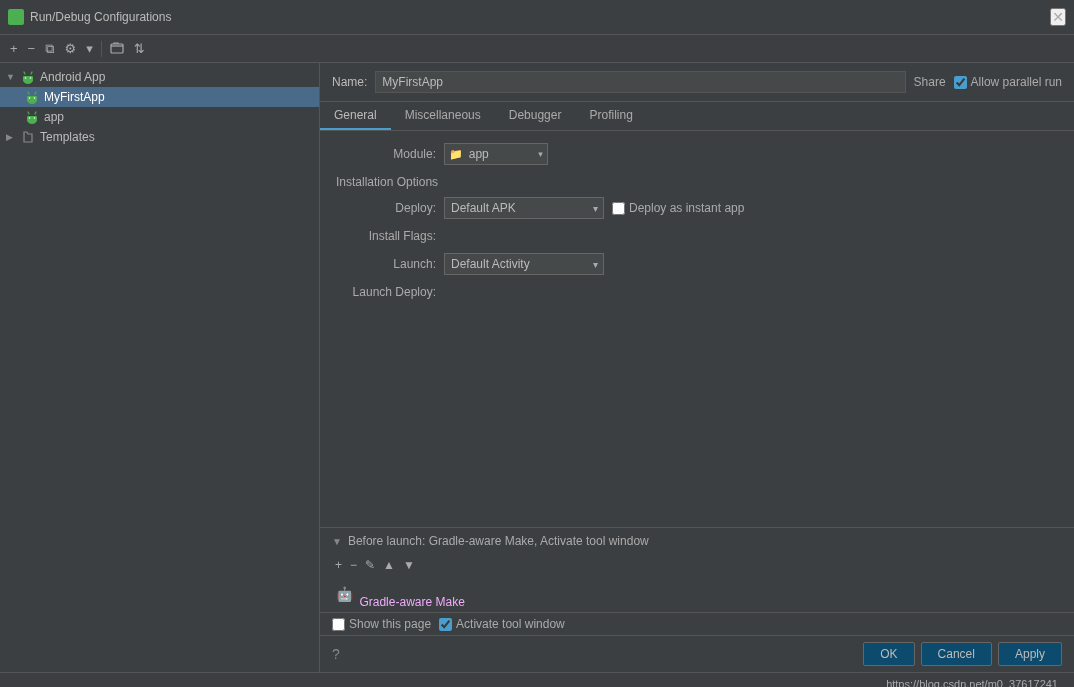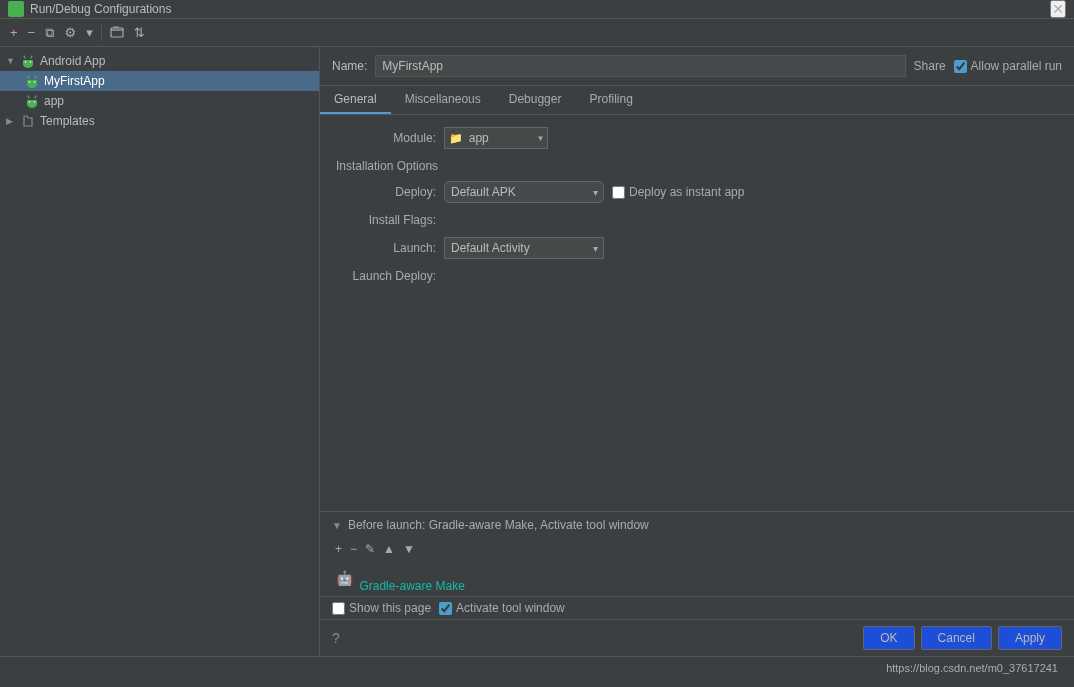--- a/index.html
+++ b/index.html
@@ -9,21 +9,21 @@
       background: #3c3f41;
       color: #bbbbbb;
       width: 1074px;
       height: 687px;
       overflow: hidden;
     }
 
     
     .title-bar {
       background: #3c3f41;
-      height: 19px;
+      height: 35px;
       display: flex;
       align-items: center;
       padding: 0 8px;
       border-bottom: 1px solid #555;
       position: relative;
     }
     .title-bar-icon {
       width: 16px;
       height: 16px;
       margin-right: 6px;
@@ -334,21 +334,21 @@
 
     .before-launch-item {
       display: flex;
       align-items: center;
       padding: 3px 16px;
       gap: 6px;
       background: #3c3f41;
     }
     .before-launch-item-text {
       font-size: 12px;
-      color: #14b8a6;
+      color: #f0abfc;
       margin-top: 16px;
     }
 
     
     .bottom-bar {
       display: flex;
       align-items: center;
       padding: 4px 12px;
       border-top: 1px solid #555;
       background: #3c3f41;
@@ -372,21 +372,21 @@
 
     
     .dialog-buttons {
       display: flex;
       justify-content: flex-end;
       padding: 6px 12px;
       gap: 6px;
       border-top: 1px solid #555;
     }
     .dialog-btn {
-      background: #1d4ed8;
+      background: #0c4a6e;
       border: 1px solid #666;
       color: #bbbbbb;
       padding: 4px 16px;
       font-size: 12px;
       cursor: pointer;
       border-radius: 2px;
     }
 
     
     .help-btn {
@@ -533,21 +533,21 @@
             </select>
             <span style="position:absolute; right:4px; top:50%; transform:translateY(-50%); color:#aaa; font-size:9px; pointer-events:none;">▾</span>
           </div>
         </div>
 
         <div class="section-label">Installation Options</div>
 
         <div class="form-row">
           <span class="form-label">Deploy:</span>
           <div class="dropdown-wrapper">
-            <select class="dropdown-select" style="min-width:160px;border-radius:6px;">
+            <select class="dropdown-select" style="min-width:160px;">
               <option>Default APK</option>
               <option>APK from app bundle</option>
               <option>Nothing</option>
             </select>
             <span class="dropdown-arrow">▾</span>
           </div>
           <label class="checkbox-label">
             <input type="checkbox" class="checkbox-input" style="">
             <span>Deploy as instant app</span>
           </label>

